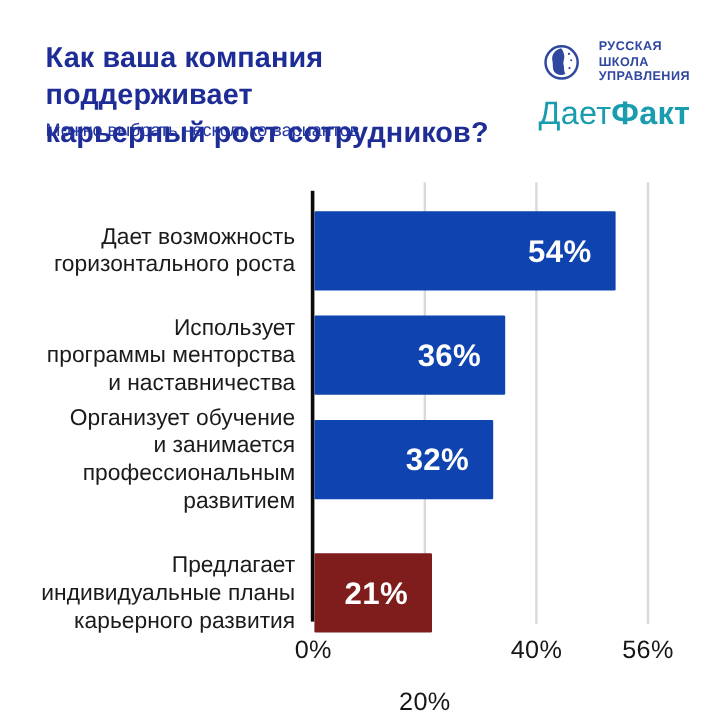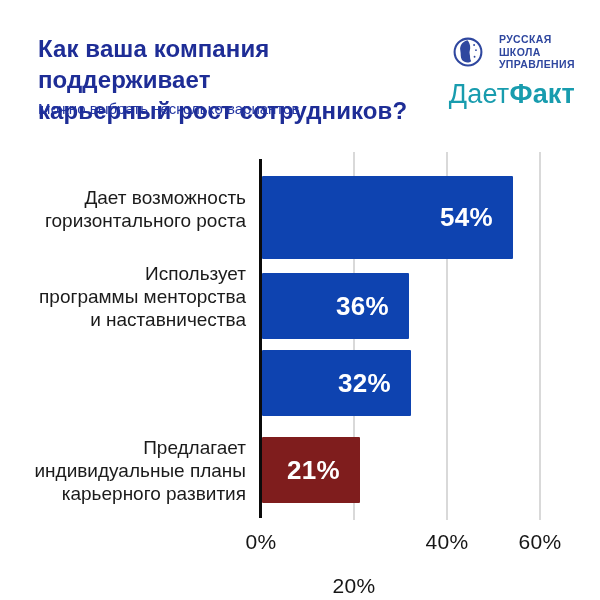--- a/index.html
+++ b/index.html
@@ -83,49 +83,53 @@
   <div id="gridlines">
       <div class="gridline" style="left: 353px;"></div>
       <div class="gridline" style="left: 446px;"></div>
       <div class="gridline" style="left: 539px;"></div>
     </div>
   <div class="axis-line"></div>
   <div id="rows">
   <div class="row" style="top: 176px;">
     <div class="row-label">Дает возможность
 горизонтального роста</div>
-    <div class="bar" style="width: 251px; height: 83px; background: rgb(14, 67, 176);">
+    <div class="bar" style="width: 251px; height: 66px; background: rgb(14, 67, 176);">
       <span class="bar-value">54%</span>
     </div>
   </div>
 
   <div class="row" style="top: 263px; padding-left: 21px;">
     <div class="row-label">Использует
 программы менторства
 и наставничества</div>
-    <div class="bar" style="width: 147px; height: 66px; background: rgb(14, 67, 176); margin-top: 10px;">
+    <div class="bar" style="width: 159px; height: 66px; background: rgb(14, 67, 176);">
       <span class="bar-value">36%</span>
     </div>
   </div>
 
   <div class="row" style="top: 350px;">
+    <div class="row-label">Организует обучение
+и занимается
+профессиональным
+развитием</div>
     <div class="bar" style="width: 149px; height: 66px; background: rgb(14, 67, 176);">
       <span class="bar-value">32%</span>
     </div>
   </div>
 
-  <div class="row" style="top: 437px;">
+  <div class="row" style="top: 461px;">
     <div class="row-label">Предлагает
 индивидуальные планы
 карьерного развития</div>
     <div class="bar" style="width: 98px; height: 66px; background: #7f1d1d;">
       <span class="bar-value">21%</span>
     </div>
   </div>
 </div>
   <div id="xticks">
       <span class="xtick" style="left: 261px;">0%</span>
       <span class="xtick" style="left: 354px; margin-top: 44px;">20%</span>
       <span class="xtick" style="left: 447px;">40%</span>
-      <span class="xtick" style="left: 540px;">60%</span>
+      <span class="xtick" style="left: 540px;">56%</span>
     </div>
 
 </div>
 
 </body></html>

